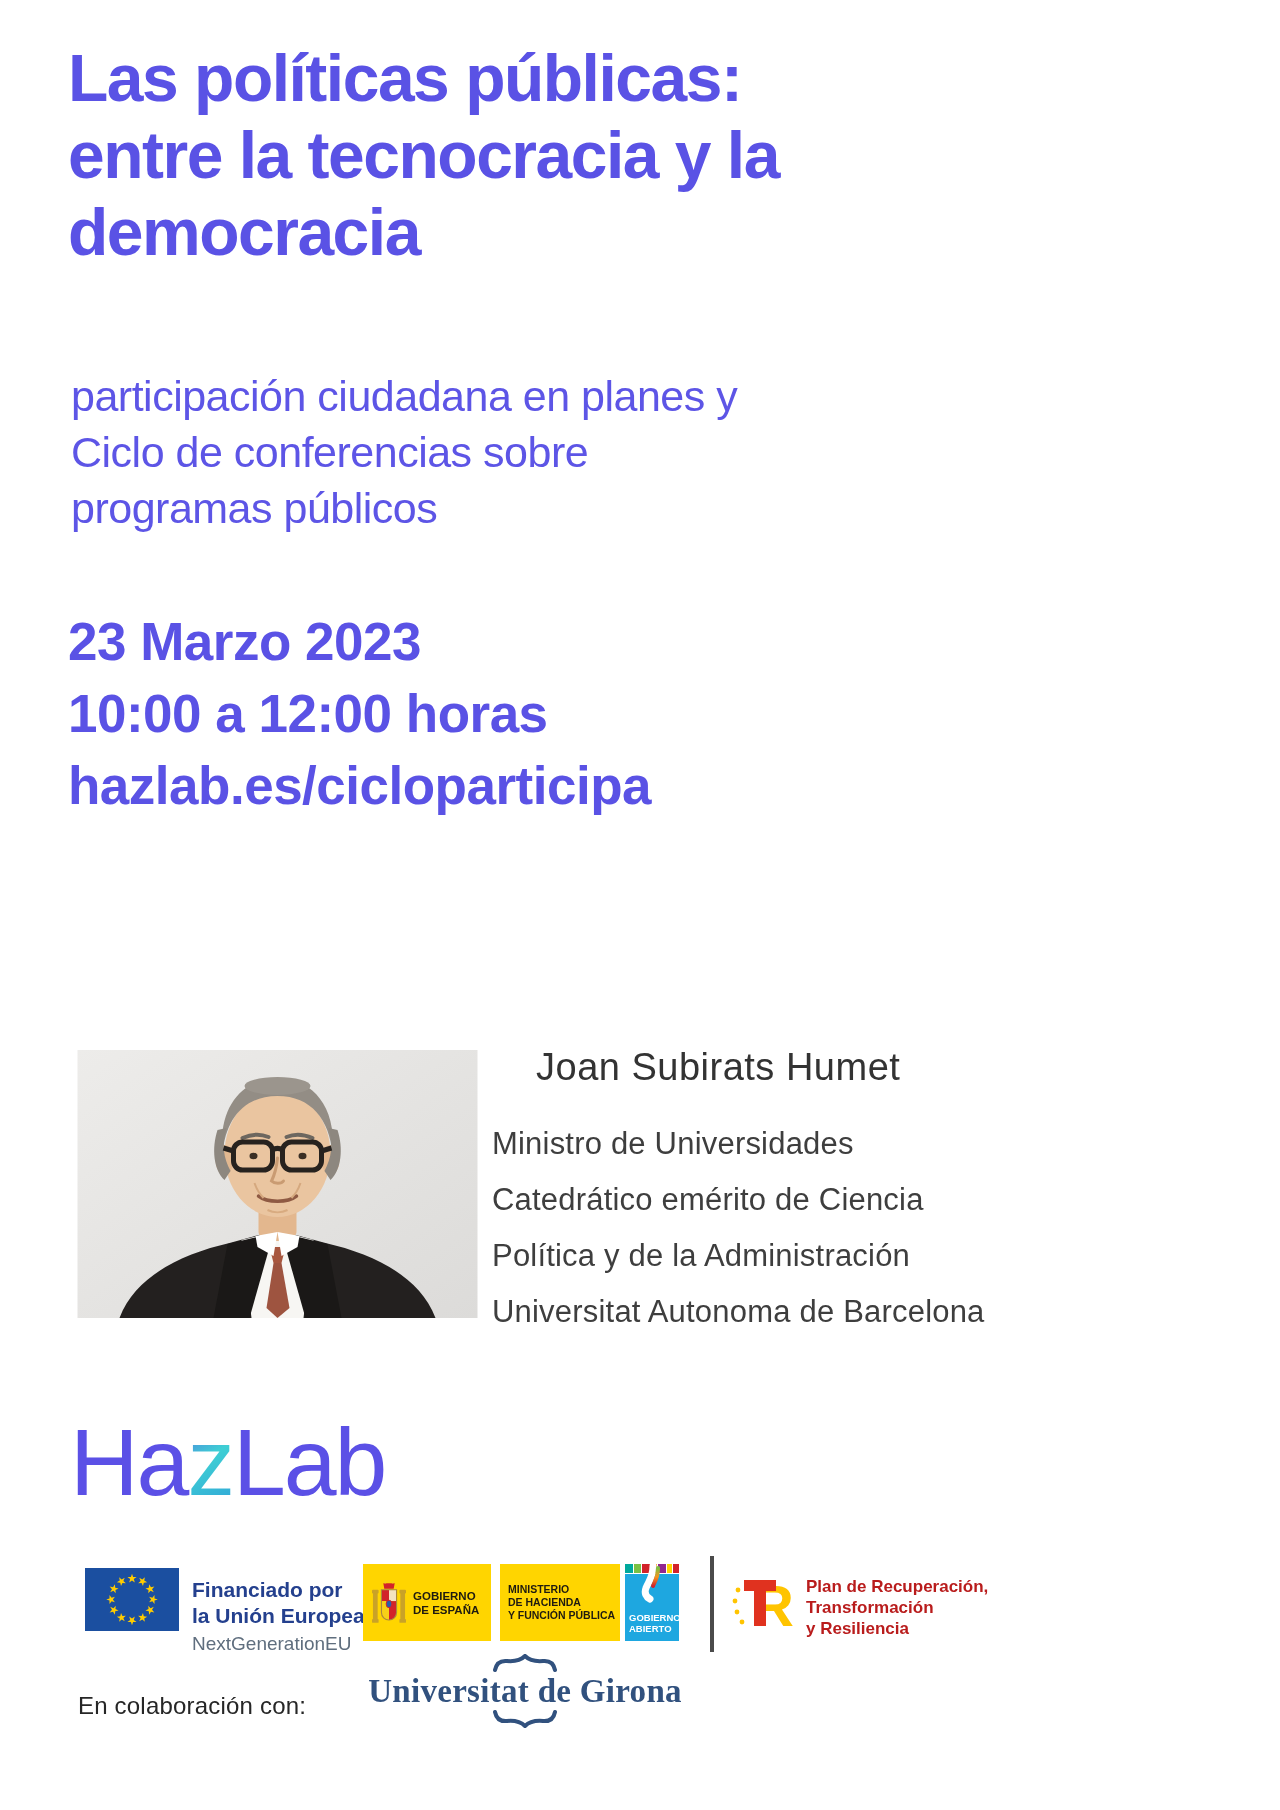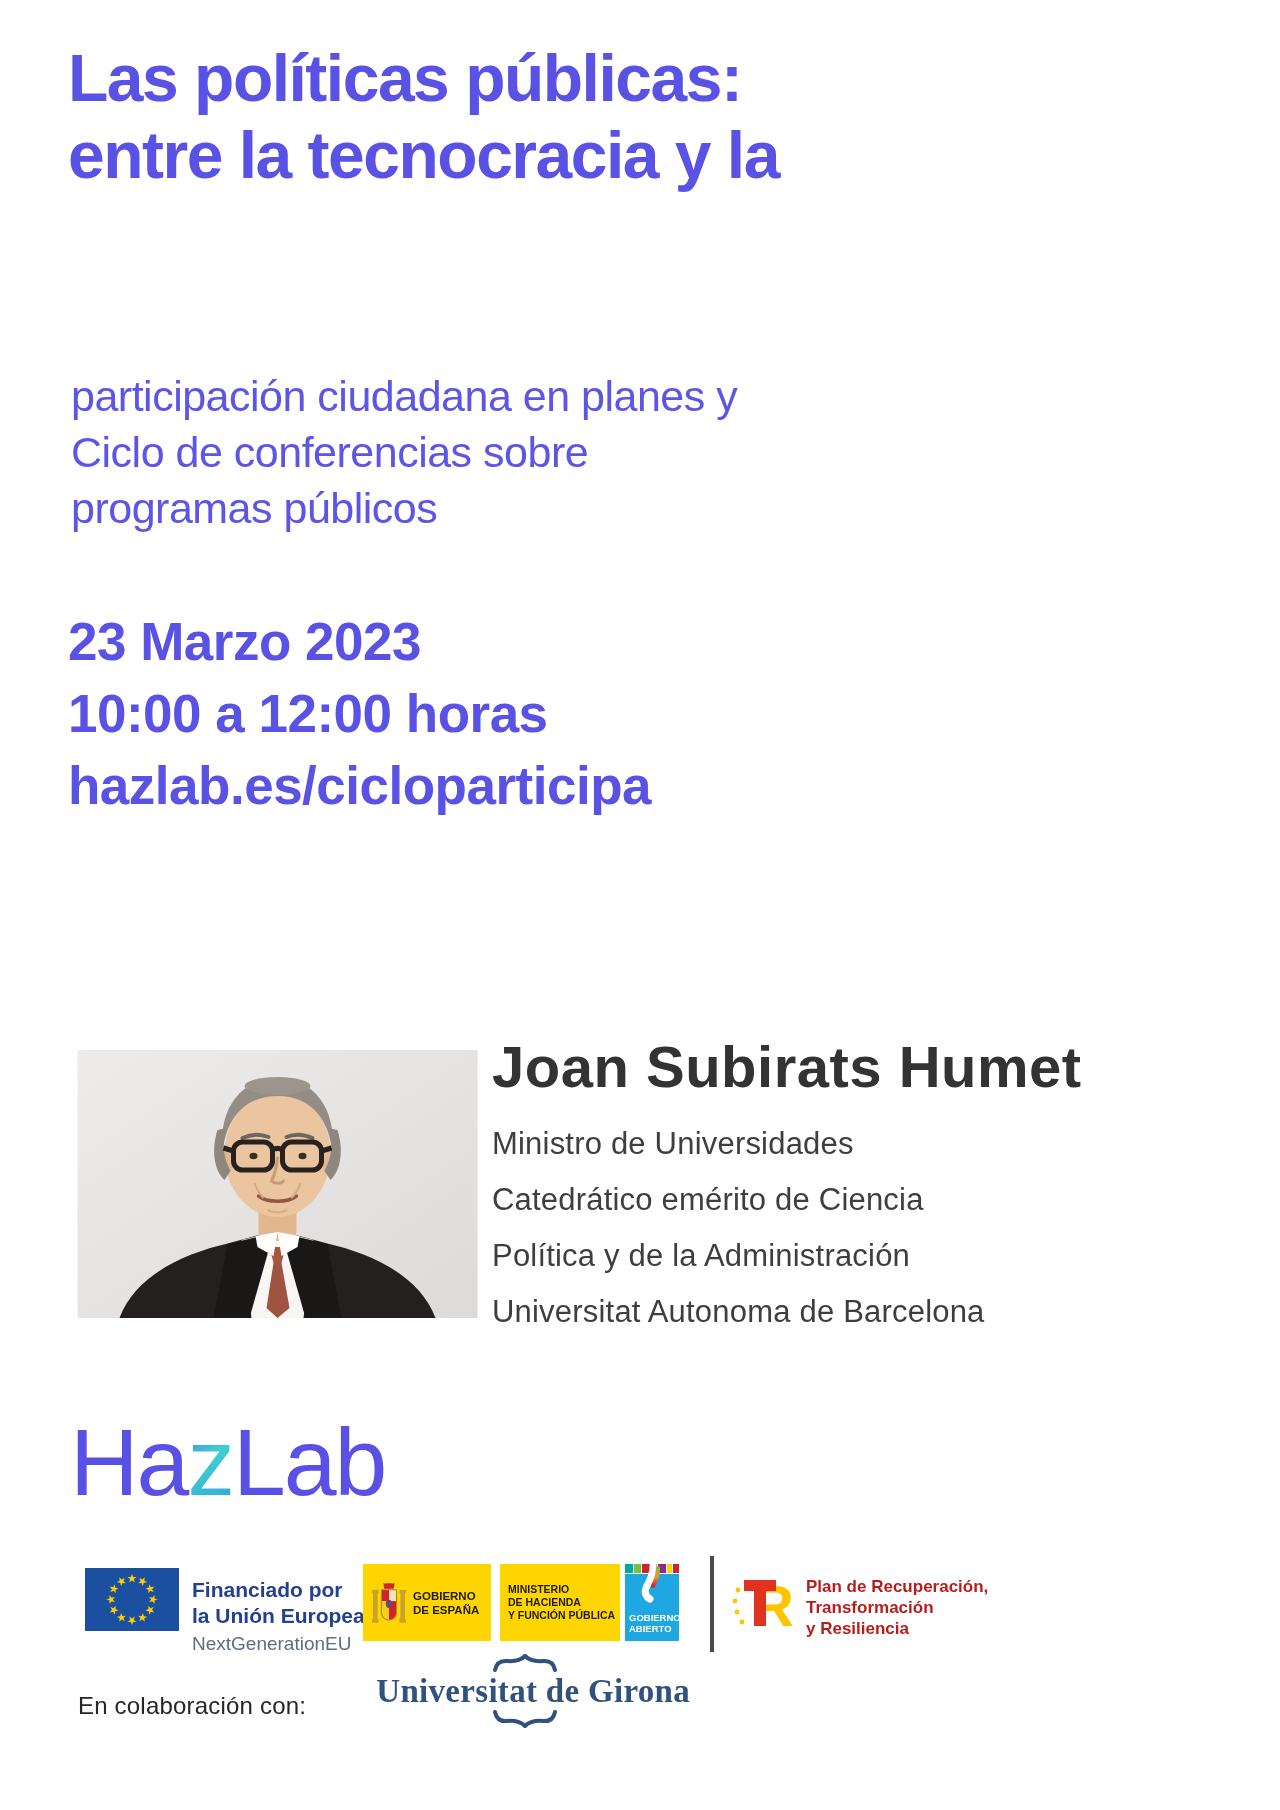--- a/index.html
+++ b/index.html
@@ -19,21 +19,21 @@
     letter-spacing:-0.5px;
   }
   .event{
     position:absolute;left:68px;top:606px;
     color:#5a52e5;font-weight:800;font-size:53px;line-height:72px;
     letter-spacing:-0.5px;
   }
   
   .photo{position:absolute;left:77px;top:1050px;width:401px;height:268px;display:block;}
   .speaker-info{position:absolute;left:492px;top:1042px;color:#343434;}
-  .speaker-name{font-size:58px;font-weight:700;line-height:50px;letter-spacing:0.5px;color:#333333;}
+  .speaker-name{font-size:38px;font-weight:400;line-height:50px;letter-spacing:0.5px;color:#333333;margin-left:44px;}
   .speaker-roles{margin-top:24px;font-size:31px;line-height:56px;color:#3e3e3e;letter-spacing:0.2px;}
   
   .hazlab{
     position:absolute;left:70px;top:1412px;
     font-size:95px;font-weight:400;line-height:100px;letter-spacing:-2px;color:#5b50e6;
   }
   .hazlab .z{
     background:linear-gradient(150deg,#5b50e6 0%,#3ecfd4 45%,#2f9fd8 100%);
     -webkit-background-clip:text;background-clip:text;color:transparent;
   }
@@ -59,35 +59,36 @@
   .ab-text{position:absolute;left:4px;bottom:7px;color:#ffffff;font-size:9.5px;font-weight:700;line-height:11px;letter-spacing:0;}
 
   .lsep{position:absolute;left:710px;top:1556px;width:4px;height:96px;background:#4b4b4b;}
 
   .prtr{position:absolute;left:732px;top:1562px;display:flex;align-items:flex-start;}
   .prtr-emblem{width:64px;height:58px;margin-top:12px;flex:none;}
   .prtr-text{margin-left:10px;margin-top:14px;font-size:17px;font-weight:700;color:#b91c1c;line-height:21px;}
 
   
   .collab-label{position:absolute;left:78px;top:1692px;font-size:24px;color:#262626;letter-spacing:0.2px;}
-  .udg{position:absolute;left:360px;top:1654px;width:330px;text-align:right;color:#31517e;}
+  .udg{position:absolute;left:360px;top:1654px;width:330px;text-align:center;color:#31517e;}
   .udg svg{display:block;margin:0 auto;}
   .udg-name{
     font-family:"Liberation Serif",serif;font-size:33px;font-weight:700;
     line-height:38px;letter-spacing:0.3px;color:#31517e;
   }
 </style>
 </head>
 <body>
 
 <div class="poster">
 
   <div class="title">
     <div>Las políticas públicas:</div>
     <div>entre la tecnocracia y la</div>
+    <div>democracia</div>
   </div>
 
   <div class="subtitle">
     <div>participación ciudadana en planes y</div>
     <div>Ciclo de conferencias sobre</div>
     <div>programas públicos</div>
   </div>
 
   <div class="event">
     <div>23 Marzo 2023</div>

